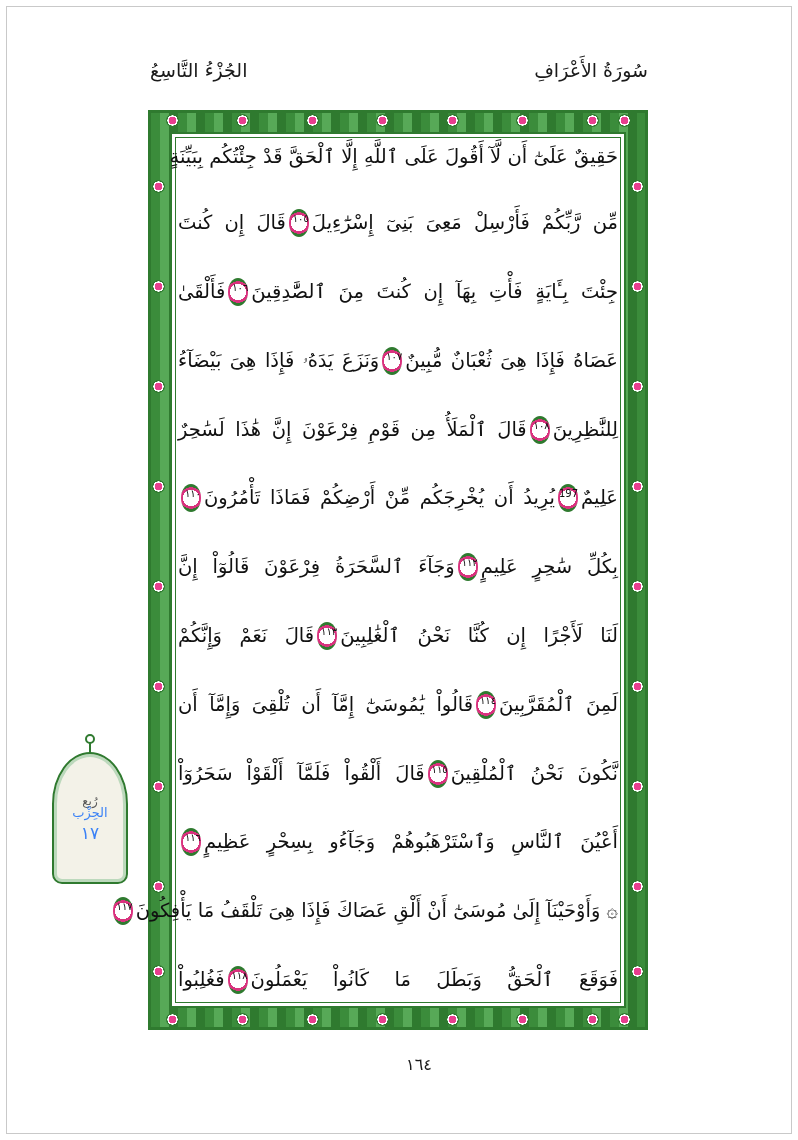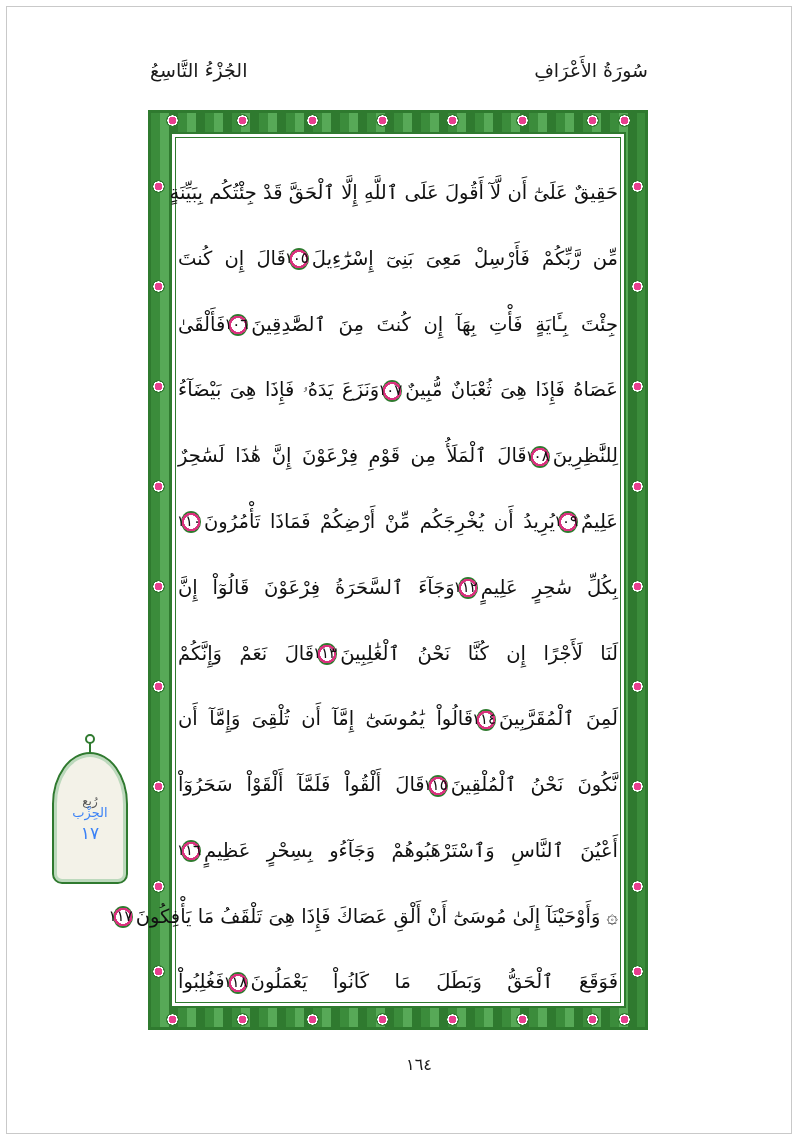--- a/index.html
+++ b/index.html
@@ -106,29 +106,28 @@
   .aya-line {
     direction: rtl;
     text-align: justify;
     text-align-last: justify;
     font-family: "DejaVu Sans", sans-serif;
     font-size: 19.5px;
     line-height: 1.15;
     color: #111111;
     white-space: nowrap;
     overflow: visible;
-    margin-top: 36px;
   }
   .aya-num {
     display: inline-block;
     width: 20px;
-    height: 22px;
+    height: 28px;
     line-height: 20px;
     text-align: left;
-    font-size: 15px;
+    font-size: 10px;
     vertical-align: middle;
     color: #111;
     background:
       radial-gradient(circle at 50% 50%, #ffffff 0 46%, #d9327e 47% 62%, #2f7a2f 63% 100%);
     border-radius: 50%;
     margin: 0 3px;
   }
 
   
   .hizb {
@@ -271,21 +270,21 @@
 
     <div class="aya-line">
       <span>عَصَاهُ فَإِذَا هِىَ ثُعْبَانٌ مُّبِينٌ</span><span class="aya-num">١٠٧</span><span>وَنَزَعَ يَدَهُۥ فَإِذَا هِىَ بَيْضَآءُ</span>
     </div>
 
     <div class="aya-line">
       <span>لِلنَّٰظِرِينَ</span><span class="aya-num">١٠٨</span><span>قَالَ ٱلْمَلَأُ مِن قَوْمِ فِرْعَوْنَ إِنَّ هَٰذَا لَسَٰحِرٌ</span>
     </div>
 
     <div class="aya-line">
-      <span>عَلِيمٌ</span><span class="aya-num">١٠٩</span><span>يُرِيدُ أَن يُخْرِجَكُم مِّنْ أَرْضِكُمْ فَمَاذَا تَأْمُرُونَ</span><span class="aya-num">١١٠</span>
+      <span>عَلِيمٌ</span><span class="aya-num">197</span><span>يُرِيدُ أَن يُخْرِجَكُم مِّنْ أَرْضِكُمْ فَمَاذَا تَأْمُرُونَ</span><span class="aya-num">١١٠</span>
     </div>
 
 
     <div class="aya-line">
       <span>بِكُلِّ سَٰحِرٍ عَلِيمٍ</span><span class="aya-num">١١٢</span><span>وَجَآءَ ٱلسَّحَرَةُ فِرْعَوْنَ قَالُوٓاْ إِنَّ</span>
     </div>
 
     <div class="aya-line">
       <span>لَنَا لَأَجْرًا إِن كُنَّا نَحْنُ ٱلْغَٰلِبِينَ</span><span class="aya-num">١١٣</span><span>قَالَ نَعَمْ وَإِنَّكُمْ</span>
     </div>

